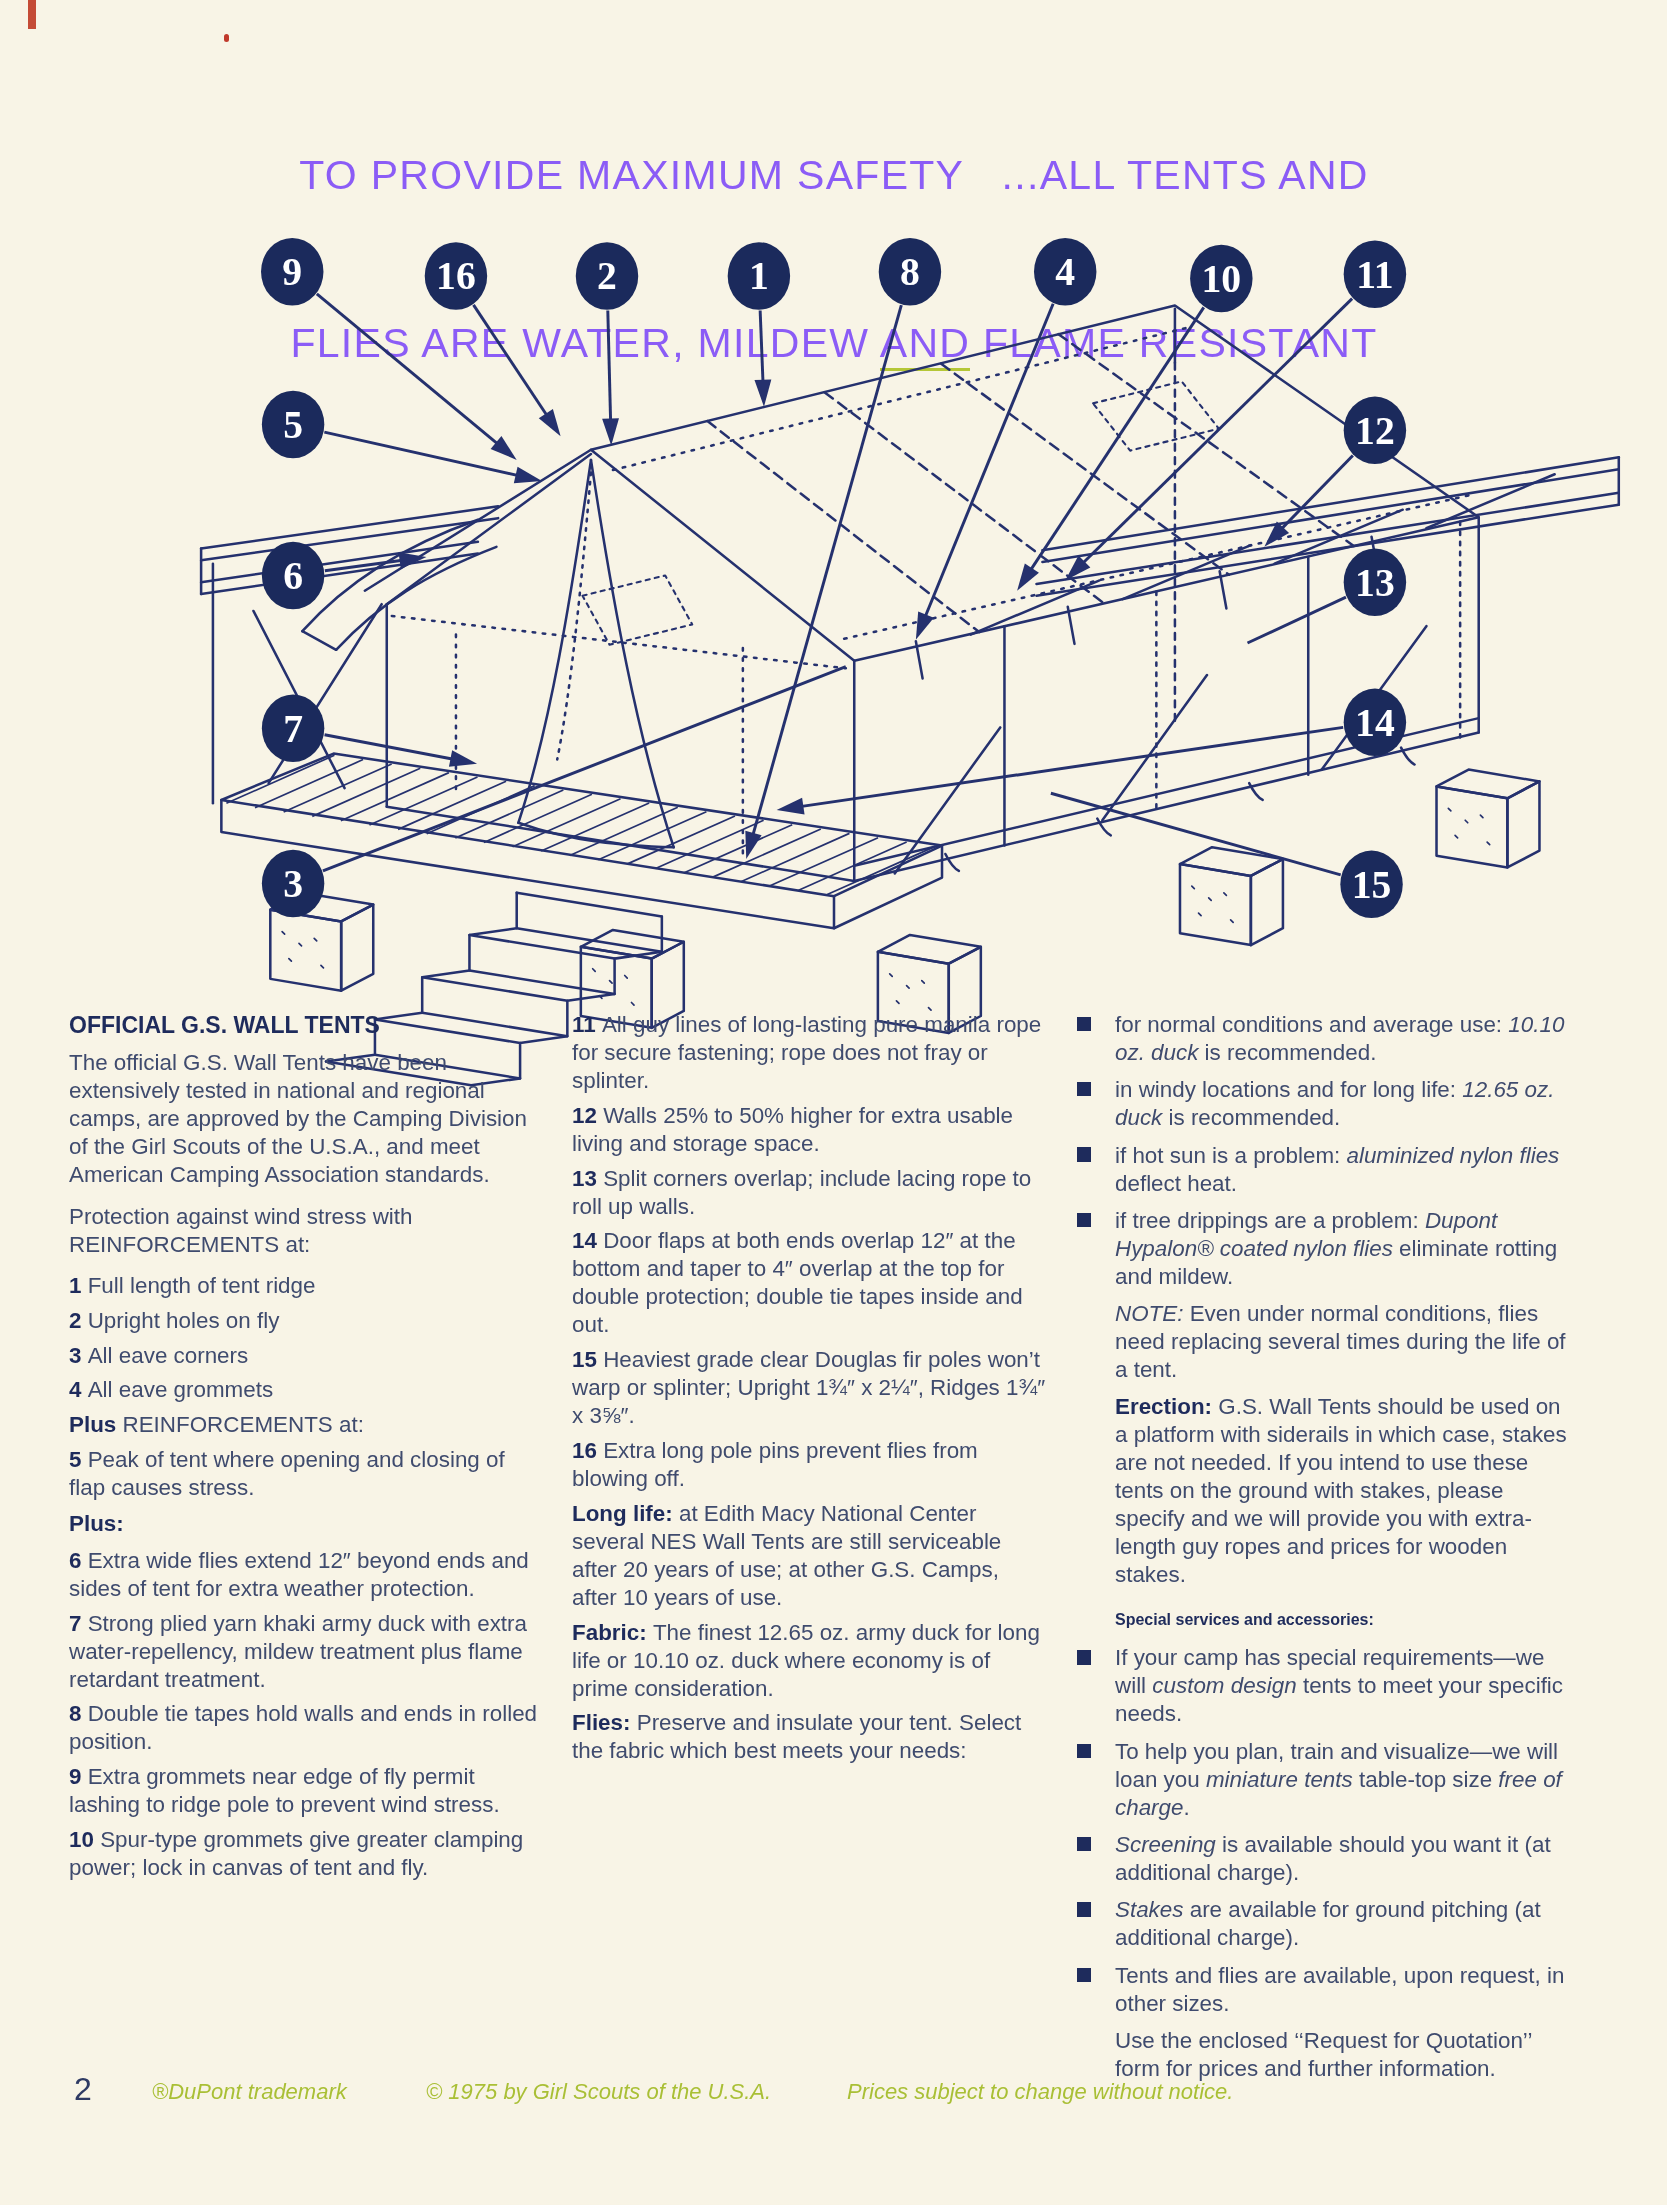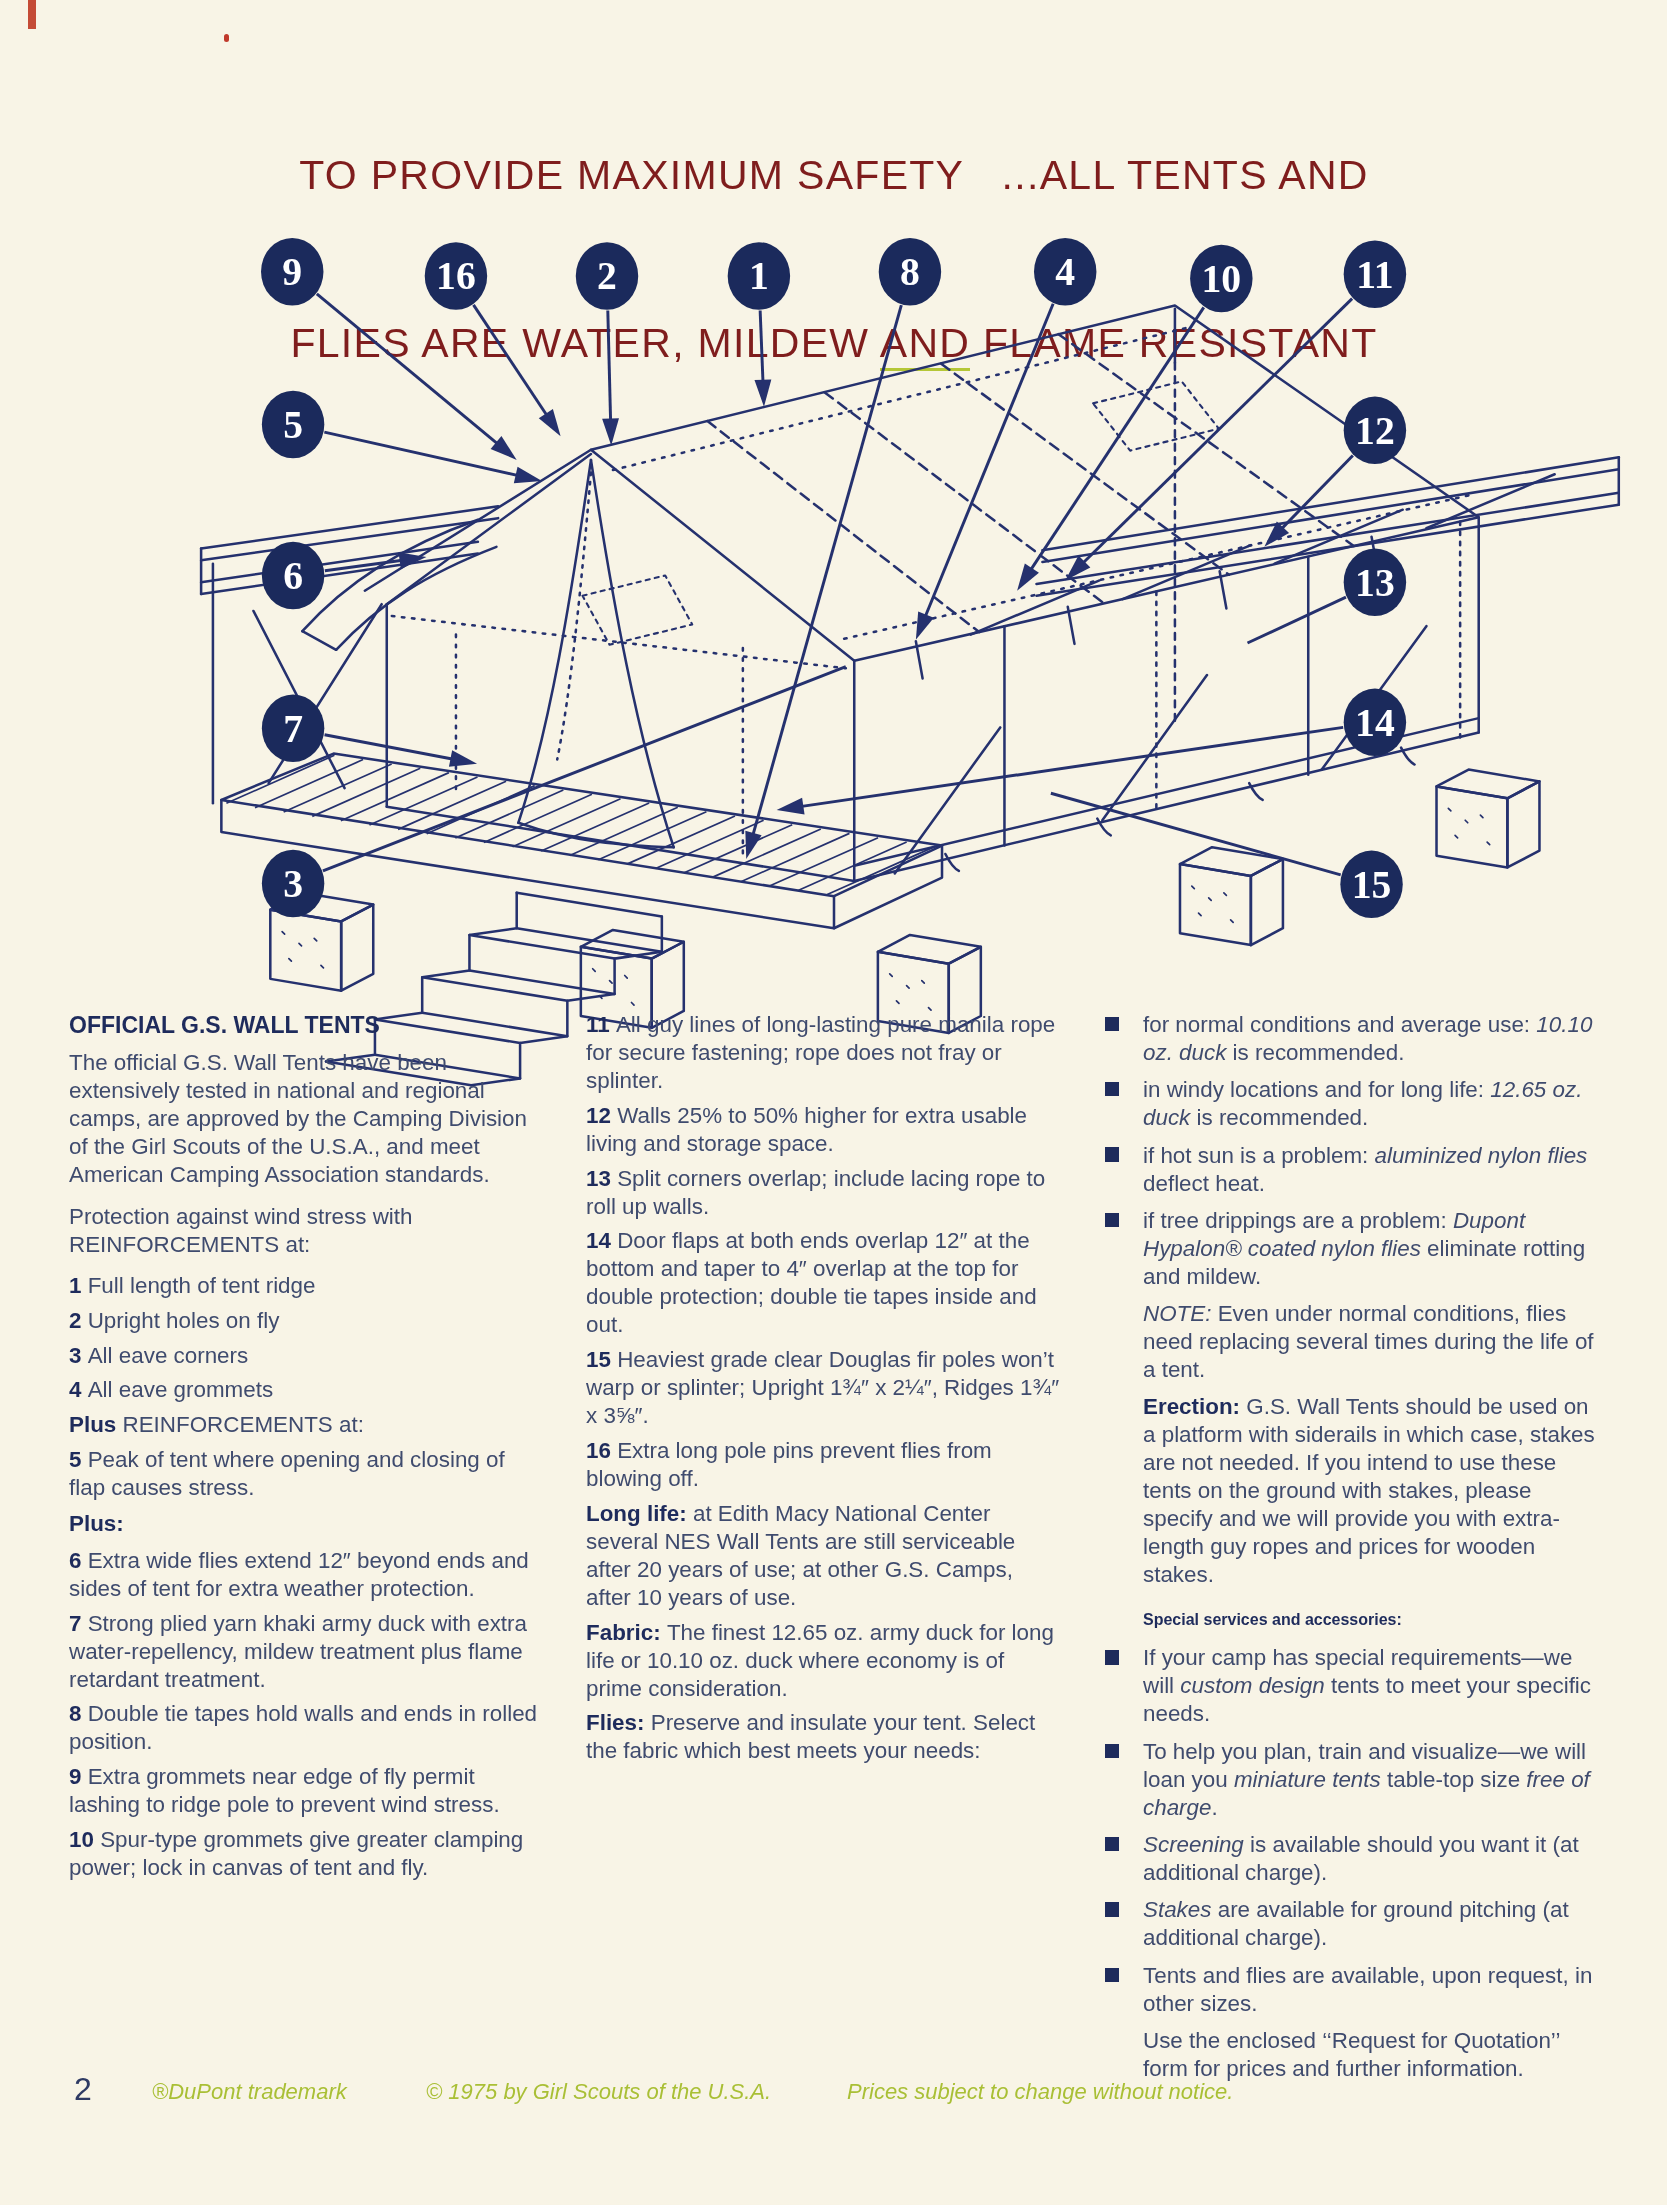--- a/index.html
+++ b/index.html
@@ -8,37 +8,37 @@
     background:#f8f4e6;
     font-family:"Liberation Sans", sans-serif;
     color:#3f4b6e;
   }
   
   .red-mark{position:absolute;left:28px;top:0;width:7.6px;height:29px;background:#c44b36;}
   .red-dot{position:absolute;left:224px;top:34px;width:5px;height:7.6px;background:#c0392b;border-radius:2.5px;}
   
   .title{
     position:absolute;top:35px;left:0;width:100%;
-    text-align:center;color:#7f1d1d;
+    text-align:center;color:#8b5cf6;
     font-size:41px;line-height:56px;letter-spacing:1.3px;font-weight:400;
     white-space:pre-wrap;
   }
   .title .u{border-bottom:3.4px solid #b5c737;padding-bottom:1.7px;}
   
   .diagram{position:absolute;left:0;top:0;width:1668px;height:2205px;}
   .callout-num{
     fill:#ffffff;font-family:"Liberation Serif", serif;font-weight:bold;
     font-size:47px;text-anchor:middle;
   }
   #callouts line{stroke:#25316e;stroke-width:3.5px;}
   #planks line{stroke:#25316e;stroke-width:2px;}
   
   .columns{
     position:absolute;top:1011px;left:0;width:1668px;
-    display:grid;grid-template-columns:475px 477px 495px;column-gap:42px;
+    display:grid;grid-template-columns:475px 477px 495px;column-gap:28px;
     padding-left:69px;box-sizing:border-box;
     font-size:22.4px;line-height:28px;
   }
   .col-h{font-weight:bold;color:#1e2b5c;margin:0 0 10px 0;font-size:23px;}
   .col-p{margin:0 0 13.5px 0;}
   .col-item{margin:0 0 6.8px 0;}
   .col-h2{font-weight:bold;color:#1e2b5c;margin:8.4px 0 8.4px 0;}
   .col-bullet{position:relative;padding-left:38px;margin:0 0 9.3px 0;}
   .col-bullet .sq{position:absolute;left:0;top:5.9px;width:14.3px;height:14.3px;background:#1e2b5c;}
   .col-indent{padding-left:38px;margin:0 0 9.3px 0;}

